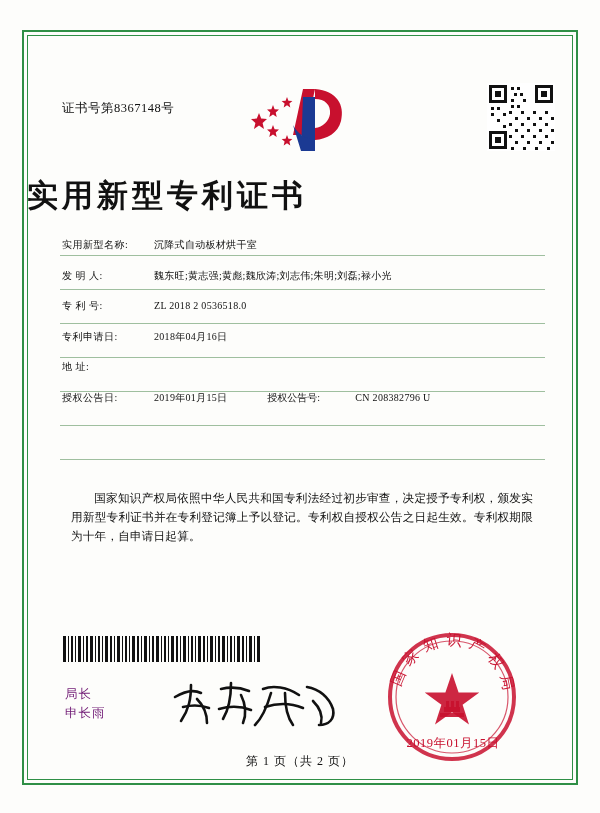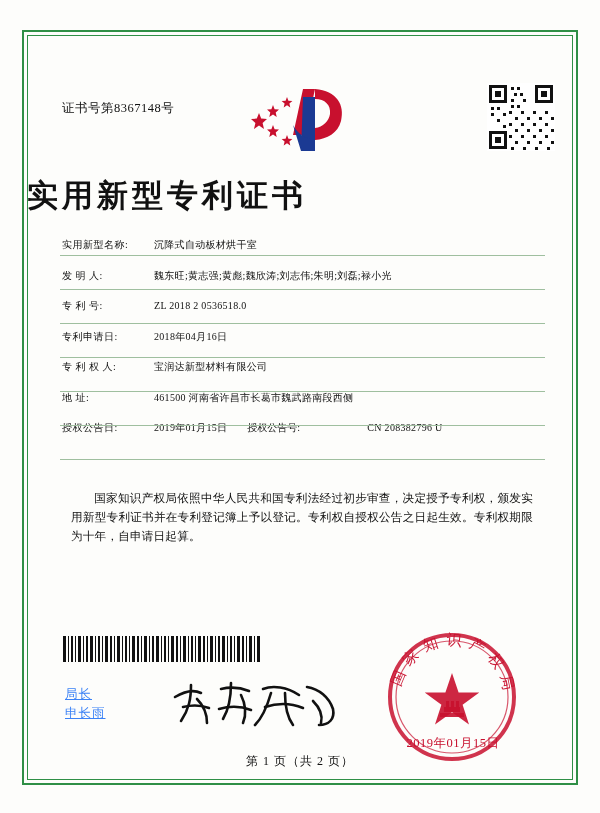--- a/index.html
+++ b/index.html
@@ -103,24 +103,23 @@
   }
   .row .lbl {
     width: 92px;
     flex: none;
     letter-spacing: 0.5px;
   }
   .row .val {
     letter-spacing: 0.3px;
   }
   .row.split .val2wrap {
-    margin-left: 20px;
+    margin-left: 40px;
     display: flex;
     align-items: baseline;
-    gap: 32px;
   }
   .row.split .lbl2 {
     width: 88px;
     flex: none;
   }
   .divider {
     position: absolute;
     left: 33px;
     right: 28px;
     height: 1px;
@@ -150,22 +149,21 @@
     width: 200px;
     height: 26px;
   }
   .signature-block {
     position: absolute;
     left: 38px;
     top: 650px;
     font-size: 12.5px;
     line-height: 19px;
     letter-spacing: 1px;
-    color: #3b82f6;
-    text-decoration: underline;
+    color: #701a75;
   }
   .handwriting {
     position: absolute;
     left: 140px;
     top: 640px;
     width: 180px;
     height: 60px;
   }
   .seal {
     position: absolute;
@@ -302,26 +300,21 @@
       </div>
       <div class="row">
         <span class="lbl">专 利 号:</span>
         <span class="val">ZL 2018 2 0536518.0</span>
       </div>
       <div class="row">
         <span class="lbl">专利申请日:</span>
         <span class="val">2018年04月16日</span>
       </div>
       <div class="row">
-        <span class="lbl">专 利 权 人:</span>
-        <span class="val">宝润达新型材料有限公司</span>
-      </div>
-      <div class="row">
         <span class="lbl">地 址:</span>
-        <span class="val">461500 河南省许昌市长葛市魏武路南段西侧</span>
       </div>
       <div class="row split">
         <span class="lbl">授权公告日:</span>
         <span class="val">2019年01月15日</span>
         <span class="val2wrap">
           <span class="lbl2">授权公告号:</span>
           <span class="val">CN 208382796 U</span>
         </span>
       </div>
     </div>

